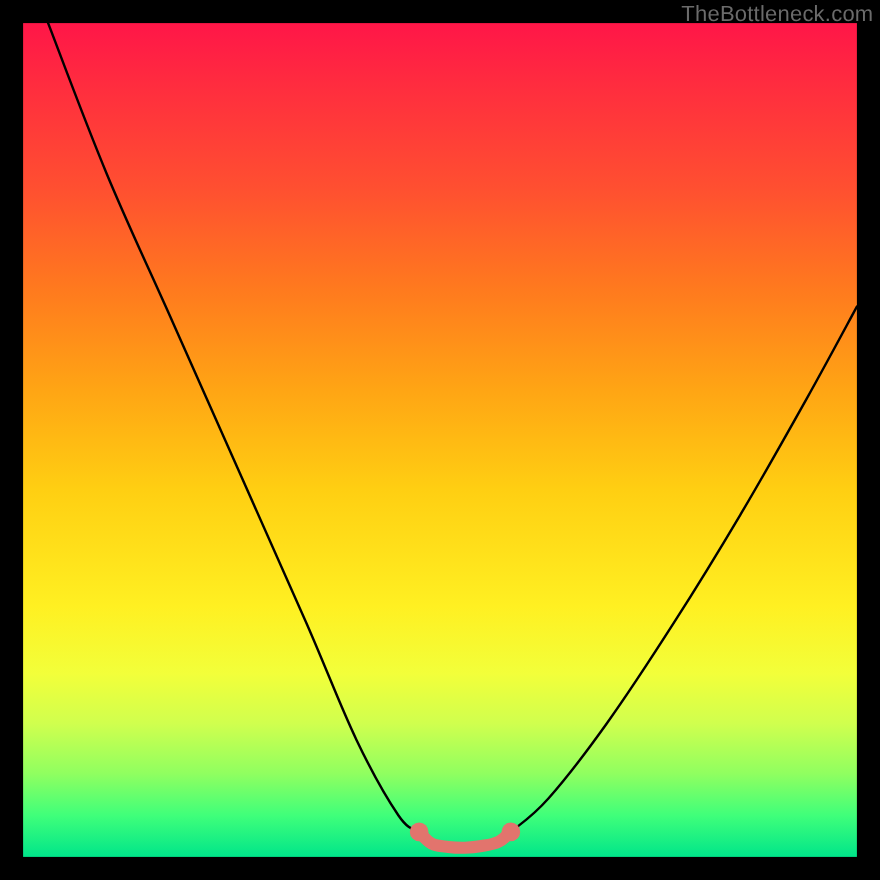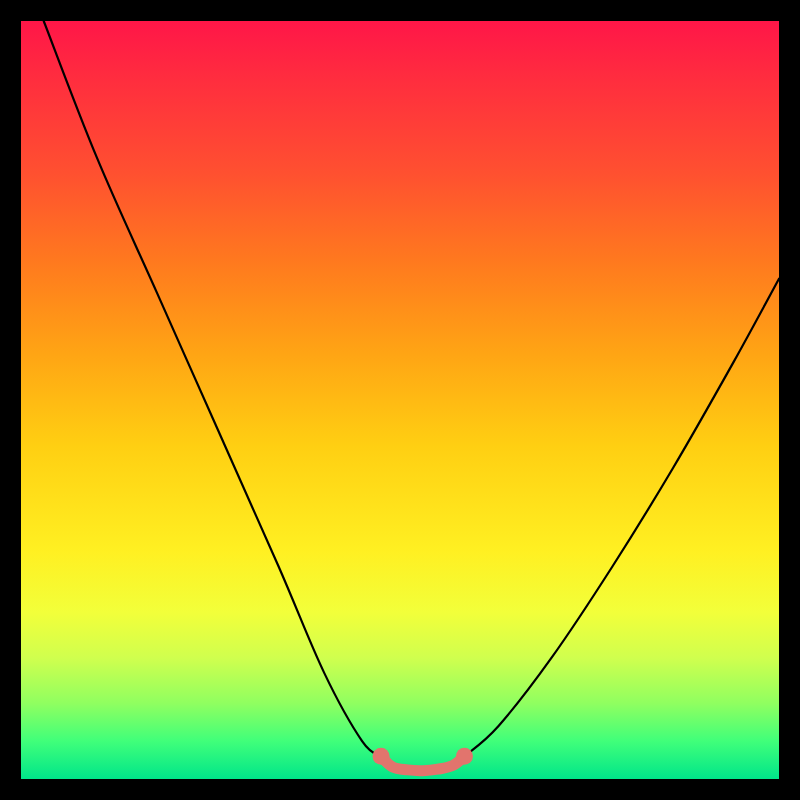--- a/index.html
+++ b/index.html
@@ -56,20 +56,21 @@
     left: 0;
     top: 0;
     width: 758px;
     height: 758px;
   }
 </style>
 </head>
 <body>
 
 <div class="frame">
+  <div class="watermark">TheBottleneck.com</div>
 
   <div class="plot">
     <svg class="curves" viewBox="0 0 758 758" preserveAspectRatio="none">
       <g>
           <path d="M 22.74 0 C 32.2908 24.559200000000008, 55.333999999999996 87.32160000000006, 75.8 136.44000000000005 C 96.26599999999999 185.55840000000006, 114.6096 223.76160000000002, 136.44 272.88 C 158.2704 321.9984, 175.24960000000002 360.2016, 197.08 409.32 C 218.9104 458.4384, 238.61840000000004 502.0992, 257.72 545.76 C 276.82160000000005 589.4208, 288.1916 620.4988, 303.2 651.88 C 318.2084 683.2612, 330.867 705.0916, 341.1 720.1 C 351.333 735.1084000000001, 356.639 732.5312, 360.05 735.26" fill="none" stroke="#000000" stroke-width="2.2" stroke-linecap="round" stroke-linejoin="round"></path>
           <path d="M 360.05 735.26 C 362.0966 737.17016, 366.6446 743.41608, 371.42 745.872 C 376.1954 748.32792, 381.12239999999997 748.2218, 386.58 748.904 C 392.0376 749.5862, 396.2824 749.79844, 401.74 749.662 C 407.1976 749.52556, 411.4424 749.1010799999999, 416.90000000000003 748.146 C 422.35760000000005 747.19092, 427.28459999999995 746.67548, 432.05999999999995 744.356 C 436.83539999999994 742.03652, 441.38339999999994 736.89728, 443.42999999999995 735.26" fill="none" stroke="#e2746d" stroke-width="11" stroke-linecap="round" stroke-linejoin="round"></path>
           <path d="M 443.42999999999995 735.26 C 449.5698 729.8024, 461.8494 722.6772000000001, 477.54 704.94 C 493.23060000000004 687.2028, 510.134 665.3724000000001, 530.6 636.72 C 551.066 608.0676, 569.4096000000001 579.87, 591.24 545.76 C 613.0704 511.65, 630.0496 484.0588, 651.88 447.22 C 673.7103999999999 410.38120000000004, 693.4184 375.21, 712.52 341.09999999999997 C 731.6216 306.98999999999995, 749.8136 272.72839999999997, 758 257.71999999999997" fill="none" stroke="#000000" stroke-width="2.2" stroke-linecap="round" stroke-linejoin="round"></path>
           <circle cx="360.05" cy="735.26" r="8.5" fill="#e2746d"></circle>
           <circle cx="443.42999999999995" cy="735.26" r="8.5" fill="#e2746d"></circle>
         </g>

